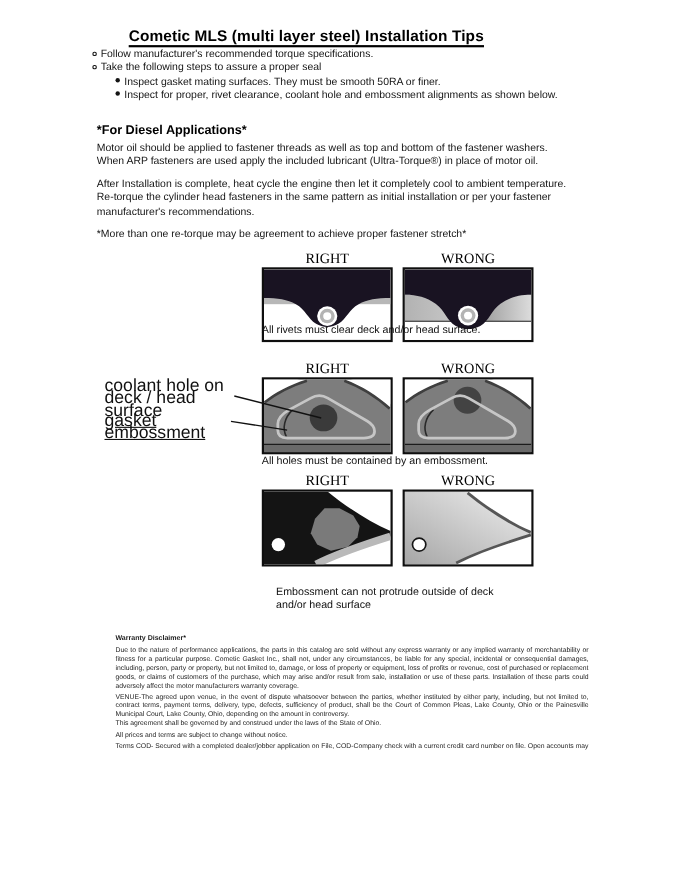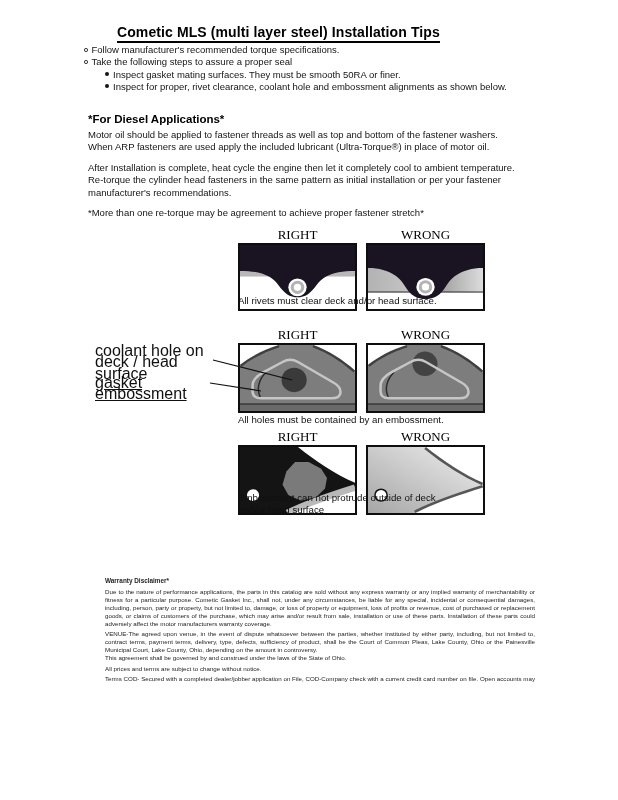--- a/index.html
+++ b/index.html
@@ -152,21 +152,21 @@
         </linearGradient>
       </defs>
       <path d="M0,0 H60 C78,15 99,29 119,38 V43 C94,51 70,59 49,70 H0 Z" fill="url(#bandGradW)"></path>
       <path d="M60,0 C78,15 99,29 119,38" stroke="#565656" stroke-width="5.5" fill="none"></path>
       <path d="M60,0 H119 V38 C99,29 78,15 60,0 Z" fill="#ffffff"></path>
       <path d="M49,70 C70,59 94,51 119,43" stroke="#565656" stroke-width="5.5" fill="none"></path>
       <path d="M49,70 C70,59 94,51 119,43 L119,70 Z" fill="#ffffff"></path>
       <circle cx="13.5" cy="51" r="6.3" fill="#ffffff" stroke="#161616" stroke-width="1.6"></circle>
     </svg>
   </div>
-  <div class="fig-caption" style="top:492px; width:250px;">Embossment can not protrude outside of deck
+  <div class="fig-caption" style="top:533px; width:250px;margin-left:13px;">Embossment can not protrude outside of deck
 and/or head surface</div>
 
   <div class="disclaimer">
     <h3>Warranty Disclaimer*</h3>
     <p>Due to the nature of performance applications, the parts in this catalog are sold without any express warranty or any implied warranty of merchantability or fitness for a particular purpose.  Cometic Gasket Inc., shall not, under any circumstances, be liable for any special, incidental or consequential damages, including, person, party or property, but not limited to, damage, or loss of property or equipment, loss of profits or revenue, cost of purchased or replacement goods, or claims of customers of the purchase, which may arise and/or result from sale, installation or use of these parts.  Installation of these parts could adversely affect the motor manufacturers warranty coverage.</p>
     <p>VENUE-The agreed upon venue, in the event of dispute whatsoever between the parties, whether instituted by either party, including, but not limited to, contract terms, payment terms, delivery, type, defects, sufficiency of product, shall be the Court of Common Pleas, Lake County, Ohio or the Painesville Municipal Court, Lake County, Ohio, depending on the amount in controversy.
 This agreement shall be governed by and construed under the laws of the State of Ohio.</p>
     <p>All prices and terms are subject to change without notice.</p>
     <p>Terms COD- Secured with a completed dealer/jobber application on File, COD-Company check with a current credit card number on file.  Open accounts may be established by well rated firms.  A credit application is available upon request.  Open accounts are due payable Net 30 days from date of invoice.  No statement will be sent.  If an account becomes 60 or more days past due, it is subject to being placed on credit hold.  No orders will be shipped or new orders accepted until past due balance is paid.  If an account becomes 90 or more days past due, it is subject to being placed for collections.  All costs of collection are the responsibility of the customer, including attorney fees, court costs, and other expenses of litigation.</p>
     <p>Returns- Authorized (RGA) must be obtained in advance on all returns.  A packing slip or invoice number must accompany the merchandise.  No returns after 30 days from invoice date.  All returns are subject to a 25% restocking charge.  All custom designed and custom manufactured gaskets are non-returnable.</p>

